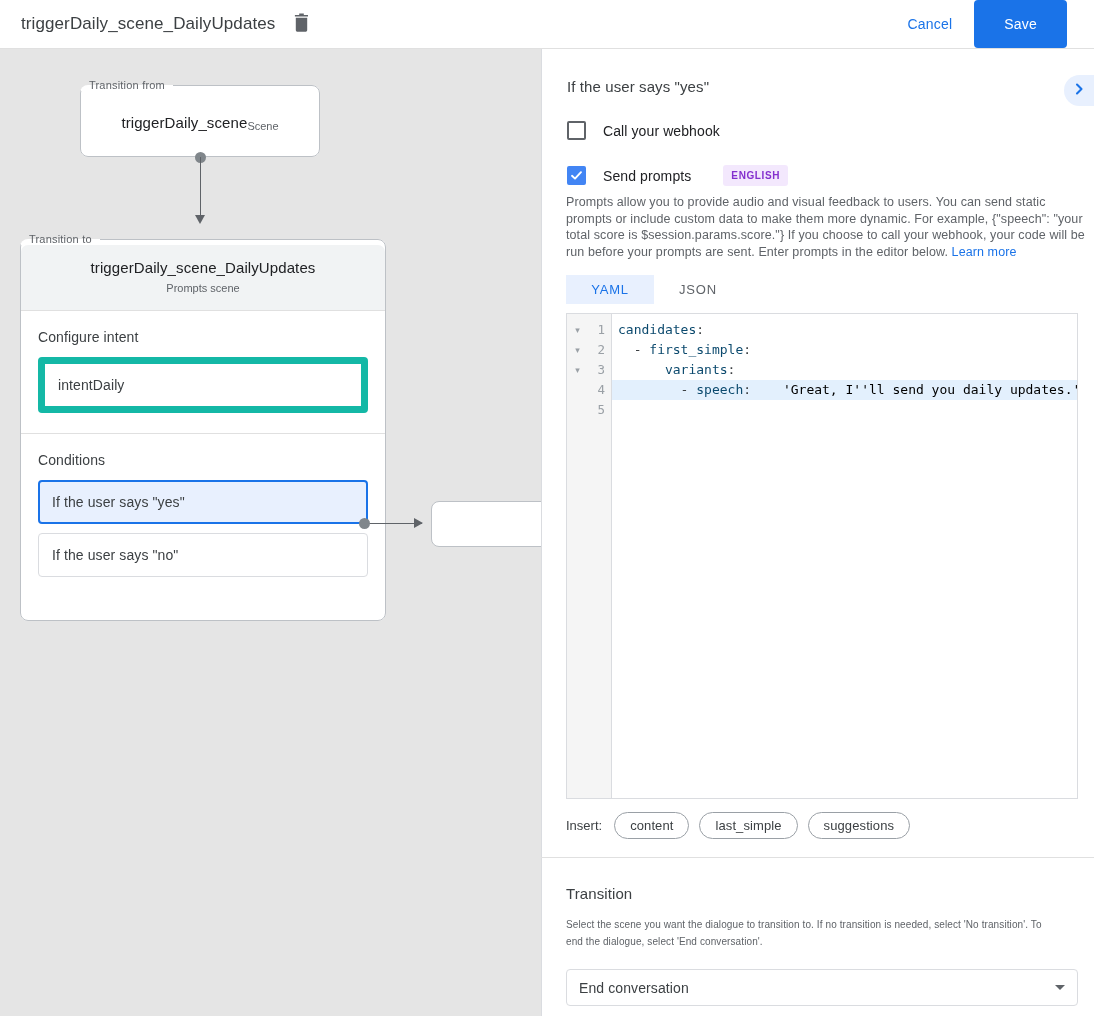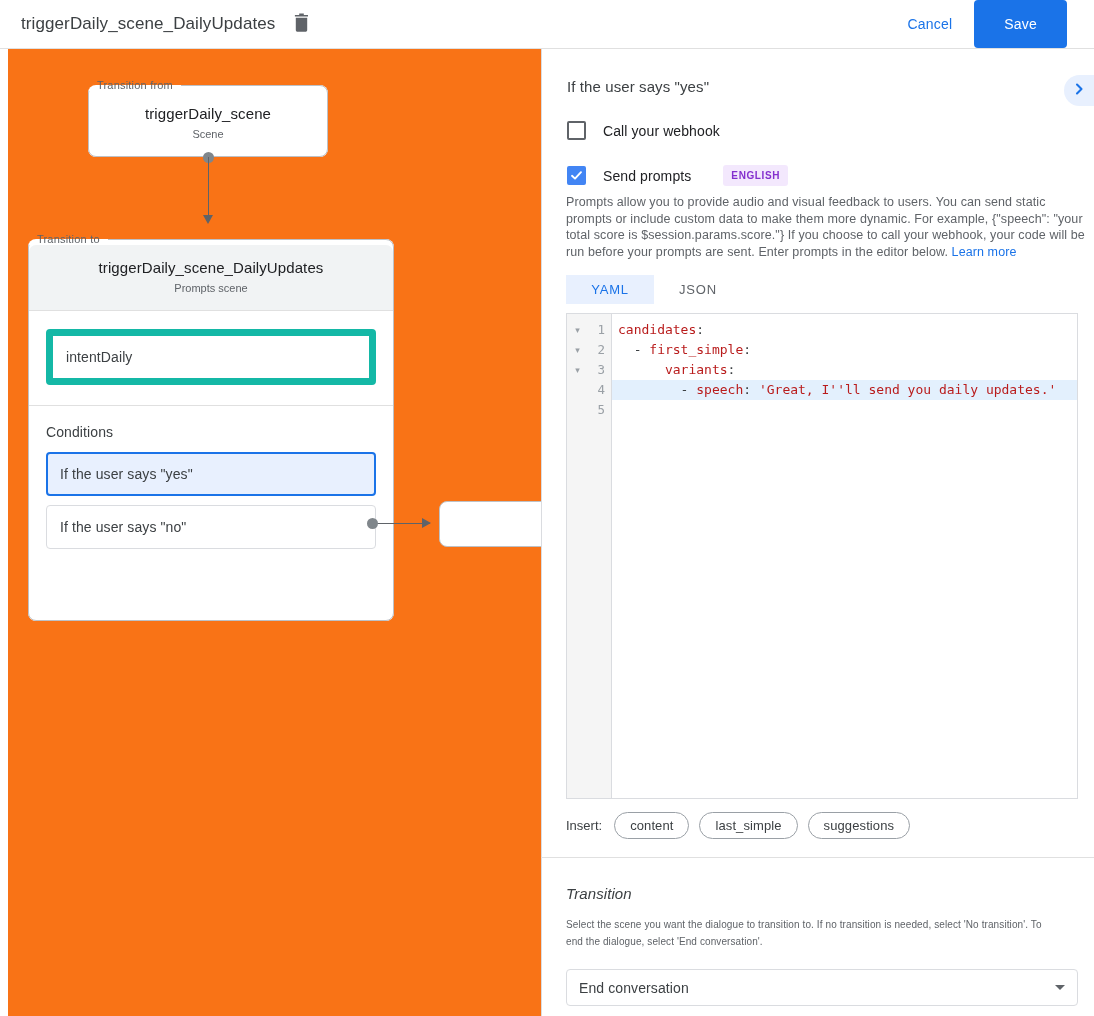--- a/index.html
+++ b/index.html
@@ -38,38 +38,38 @@
   }
   .save-btn {
     background: #1a73e8; border: none; cursor: pointer;
     color: #ffffff; font-size: 14px; font-weight: 500;
     font-family: inherit; padding: 16px 30px; border-radius: 4px;
     letter-spacing: .2px;
   }
 
   
   .canvas {
-    position: absolute; left: 8px; top: 49px; width: 541px; height: 967px;
-    background: #f97316; overflow: hidden;
+    position: absolute; left: 0; top: 49px; width: 541px; height: 967px;
+    background: #e5e5e5; overflow: hidden;
   }
 
   fieldset.node-group {
     position: absolute;
     border: 1px solid #bdc1c6; border-radius: 8px;
     background: #ffffff;
   }
   fieldset.node-group > legend {
     padding: 0 8px; font-size: 11px; color: #5f6368; letter-spacing: .2px;
   }
   #transition-from {
     left: 80px; top: 30px; width: 240px; height: 78px;
     padding: 0;
   }
   #transition-from .inner {
-    display: flex; flex-direction: column; align-items: center;
+    display: flex; flex-direction: row; align-items: center;
     justify-content: center; height: 100%; padding-bottom: 2px;
   }
   .node-title { font-size: 15px; color: #202124; letter-spacing: .1px; }
   .node-sub { font-size: 11px; color: #5f6368; margin-top: 6px; }
 
   .arrow-line {
     position: absolute; left: 200px; top: 108px;
     width: 1px; height: 60px; background: #5f6368;
   }
   .arrow-dot {
@@ -235,39 +235,39 @@
     font-family: "DejaVu Sans Mono", monospace;
     font-size: 12.5px; color: #9aa0a6;
   }
   .code {
     flex: 1; padding-top: 6px; overflow: hidden;
     font-family: "DejaVu Sans Mono", monospace;
     font-size: 13px; white-space: pre;
   }
   .code .ln { height: 20px; line-height: 20px; padding-left: 6px; }
   .code .ln.hl { background: #e3f0fd; }
-  .k { color: #b91c1c; }
-  .s { color: #b91c1c; }
+  .k { color: #0c4a6e; }
+  .s { color: #000000; margin-left: 24px; }
   .p { color: #3c4043; }
 
   .insert-row {
     position: absolute; left: 566px; top: 812px;
     display: flex; align-items: center;
   }
   .insert-label { font-size: 13px; color: #3c4043; margin-right: 12px; }
   .chip {
     border: 1px solid #9aa0a6; border-radius: 14px;
     padding: 5px 15px; font-size: 13px; color: #3c4043;
     background: #fff; cursor: pointer; margin-right: 10px;
     font-family: inherit; letter-spacing: .1px;
   }
 
   .trans-title {
     position: absolute; left: 566px; top: 885px;
-    font-size: 15px; color: #3c4043; letter-spacing: .1px; font-style: italic;
+    font-size: 15px; color: #3c4043; letter-spacing: .1px;
   }
   .trans-desc {
     position: absolute; left: 566px; top: 917px; width: 490px;
     font-size: 10px; line-height: 16.5px; color: #5f6368;
     letter-spacing: .1px;
   }
   .select-box {
     position: absolute; left: 566px; top: 969px;
     width: 512px; height: 37px;
     border: 1px solid #dadce0; border-radius: 4px; background: #fff;
@@ -317,20 +317,21 @@
   <div class="arrow-head"></div>
 
   <fieldset class="node-group" id="transition-to">
     <legend>Transition to</legend>
     <div class="to-head">
       <div class="node-title">triggerDaily_scene_DailyUpdates</div>
       <div class="node-sub">Prompts scene</div>
     </div>
 
     <div class="section">
+      <div class="section-label">Configure intent</div>
       <div class="field-box">intentDaily</div>
     </div>
 
     <div class="section">
       <div class="section-label">Conditions</div>
       <div class="cond-box selected">If the user says "yes"</div>
       <div class="cond-box">If the user says "no"</div>
     </div>
   </fieldset>
 

